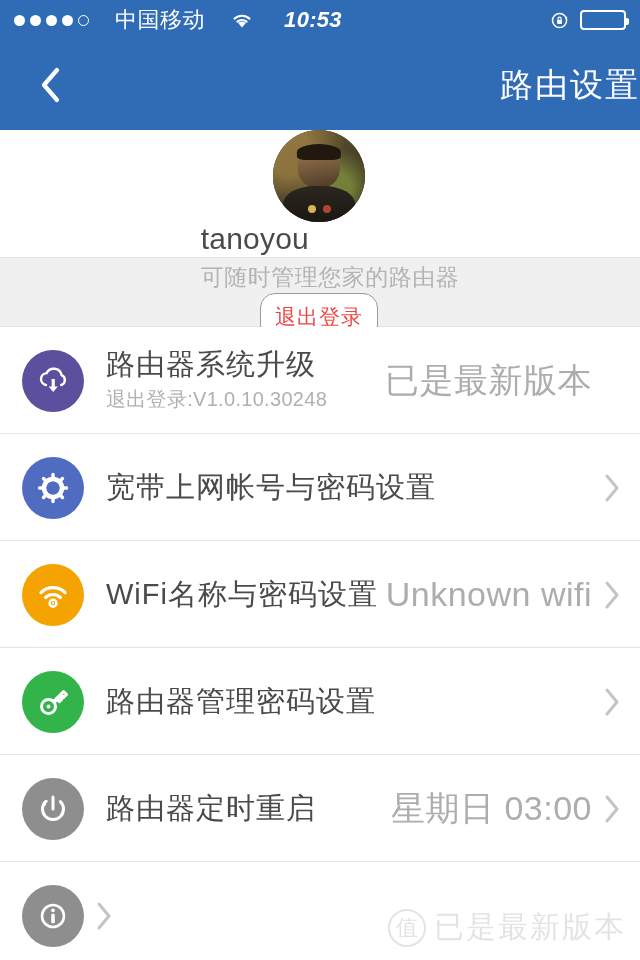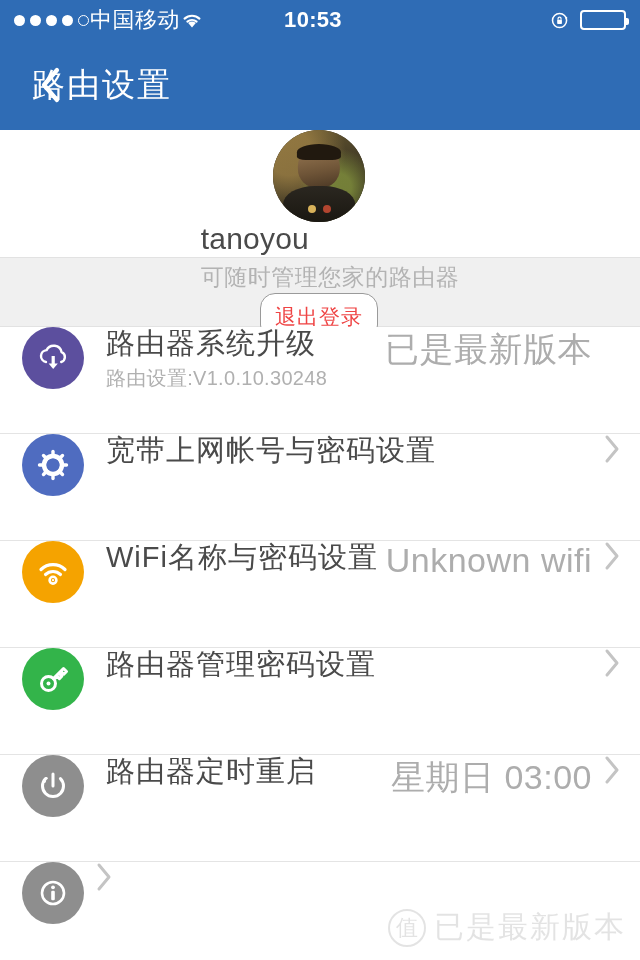--- a/index.html
+++ b/index.html
@@ -29,21 +29,21 @@
     background: #2f6cb5;
     display: flex;
     align-items: center;
     padding: 0 14px;
     box-sizing: border-box;
     color: #ffffff;
   }
   .sb-left {
     display: flex;
     align-items: center;
-    gap: 1px;
+    gap: 26px;
     flex: 0 0 auto;
   }
   .dots {
     display: flex;
     align-items: center;
     gap: 5px;
   }
   .dot {
     width: 11px;
     height: 11px;
@@ -68,20 +68,21 @@
   .sb-center {
     position: absolute;
     left: 0;
     right: 14px;
     top: 0;
     height: 40px;
     display: flex;
     align-items: center;
     justify-content: center;
     pointer-events: none;
+    font-style: italic;
   }
   .clock {
     font-size: 22px;
     font-weight: bold;
     letter-spacing: 0.3px;
   }
   .sb-right {
     margin-left: auto;
     display: flex;
     align-items: center;
@@ -132,21 +133,21 @@
     align-items: center;
     justify-content: center;
     cursor: pointer;
   }
   .chev-back {
     width: 20px;
     height: 36px;
   }
   .nav-title {
     width: 100%;
-    text-align: left;
+    text-align: right;
     color: #ffffff;
     font-size: 33px;
     letter-spacing: 2px;
     font-weight: 400;
     margin-left: 32px;
   }
 
   
   .profile {
     height: 128px;
@@ -250,20 +251,21 @@
     height: 68px;
     background: #f0f0f0;
     border-bottom: 1px solid #e2e2e2;
   }
 
   
   .list { background: #ffffff; }
   .row {
     position: relative;
     display: flex;
+    align-items: center;
     height: 107px;
     padding: 0 20px 0 22px;
     box-sizing: border-box;
     background: #ffffff;
     cursor: pointer;
   }
   .row::after {
     content: "";
     position: absolute;
     left: 0;
@@ -420,21 +422,21 @@
     <div class="row">
       <span class="row-icon" style="background:#5c4f9e;">
         <svg viewBox="0 0 40 40" width="40" height="40" aria-hidden="true">
           <path d="M13 24 a6 6 0 0 1 0.6 -11.9 a8 8 0 0 1 15 2.1 a5.2 5.2 0 0 1 -0.4 9.8" stroke="#ffffff" stroke-width="2.4" fill="none" stroke-linecap="round" stroke-linejoin="round"></path>
           <rect x="18.6" y="18" width="3.2" height="9" fill="#ffffff"></rect>
           <path d="M15.6 25.4 L20.2 31 L24.8 25.4 Z" fill="#ffffff"></path>
         </svg>
       </span>
       <div class="row-body">
         <div class="row-title">路由器系统升级</div>
-        <div class="row-sub">路由设置:V1.0.10.30248</div>
+        <div class="row-sub">退出登录:V1.0.10.30248</div>
       </div>
       <div class="row-value">已是最新版本</div>
       <span class="row-chev hidden">
         <svg viewBox="0 0 16 30" width="16" height="30" aria-hidden="true">
           <path d="M3 3 L13 15 L3 27" stroke="#c4c4c4" stroke-width="3" fill="none" stroke-linecap="round" stroke-linejoin="round"></path>
         </svg>
       </span>
     </div>
 
     <div class="row">

